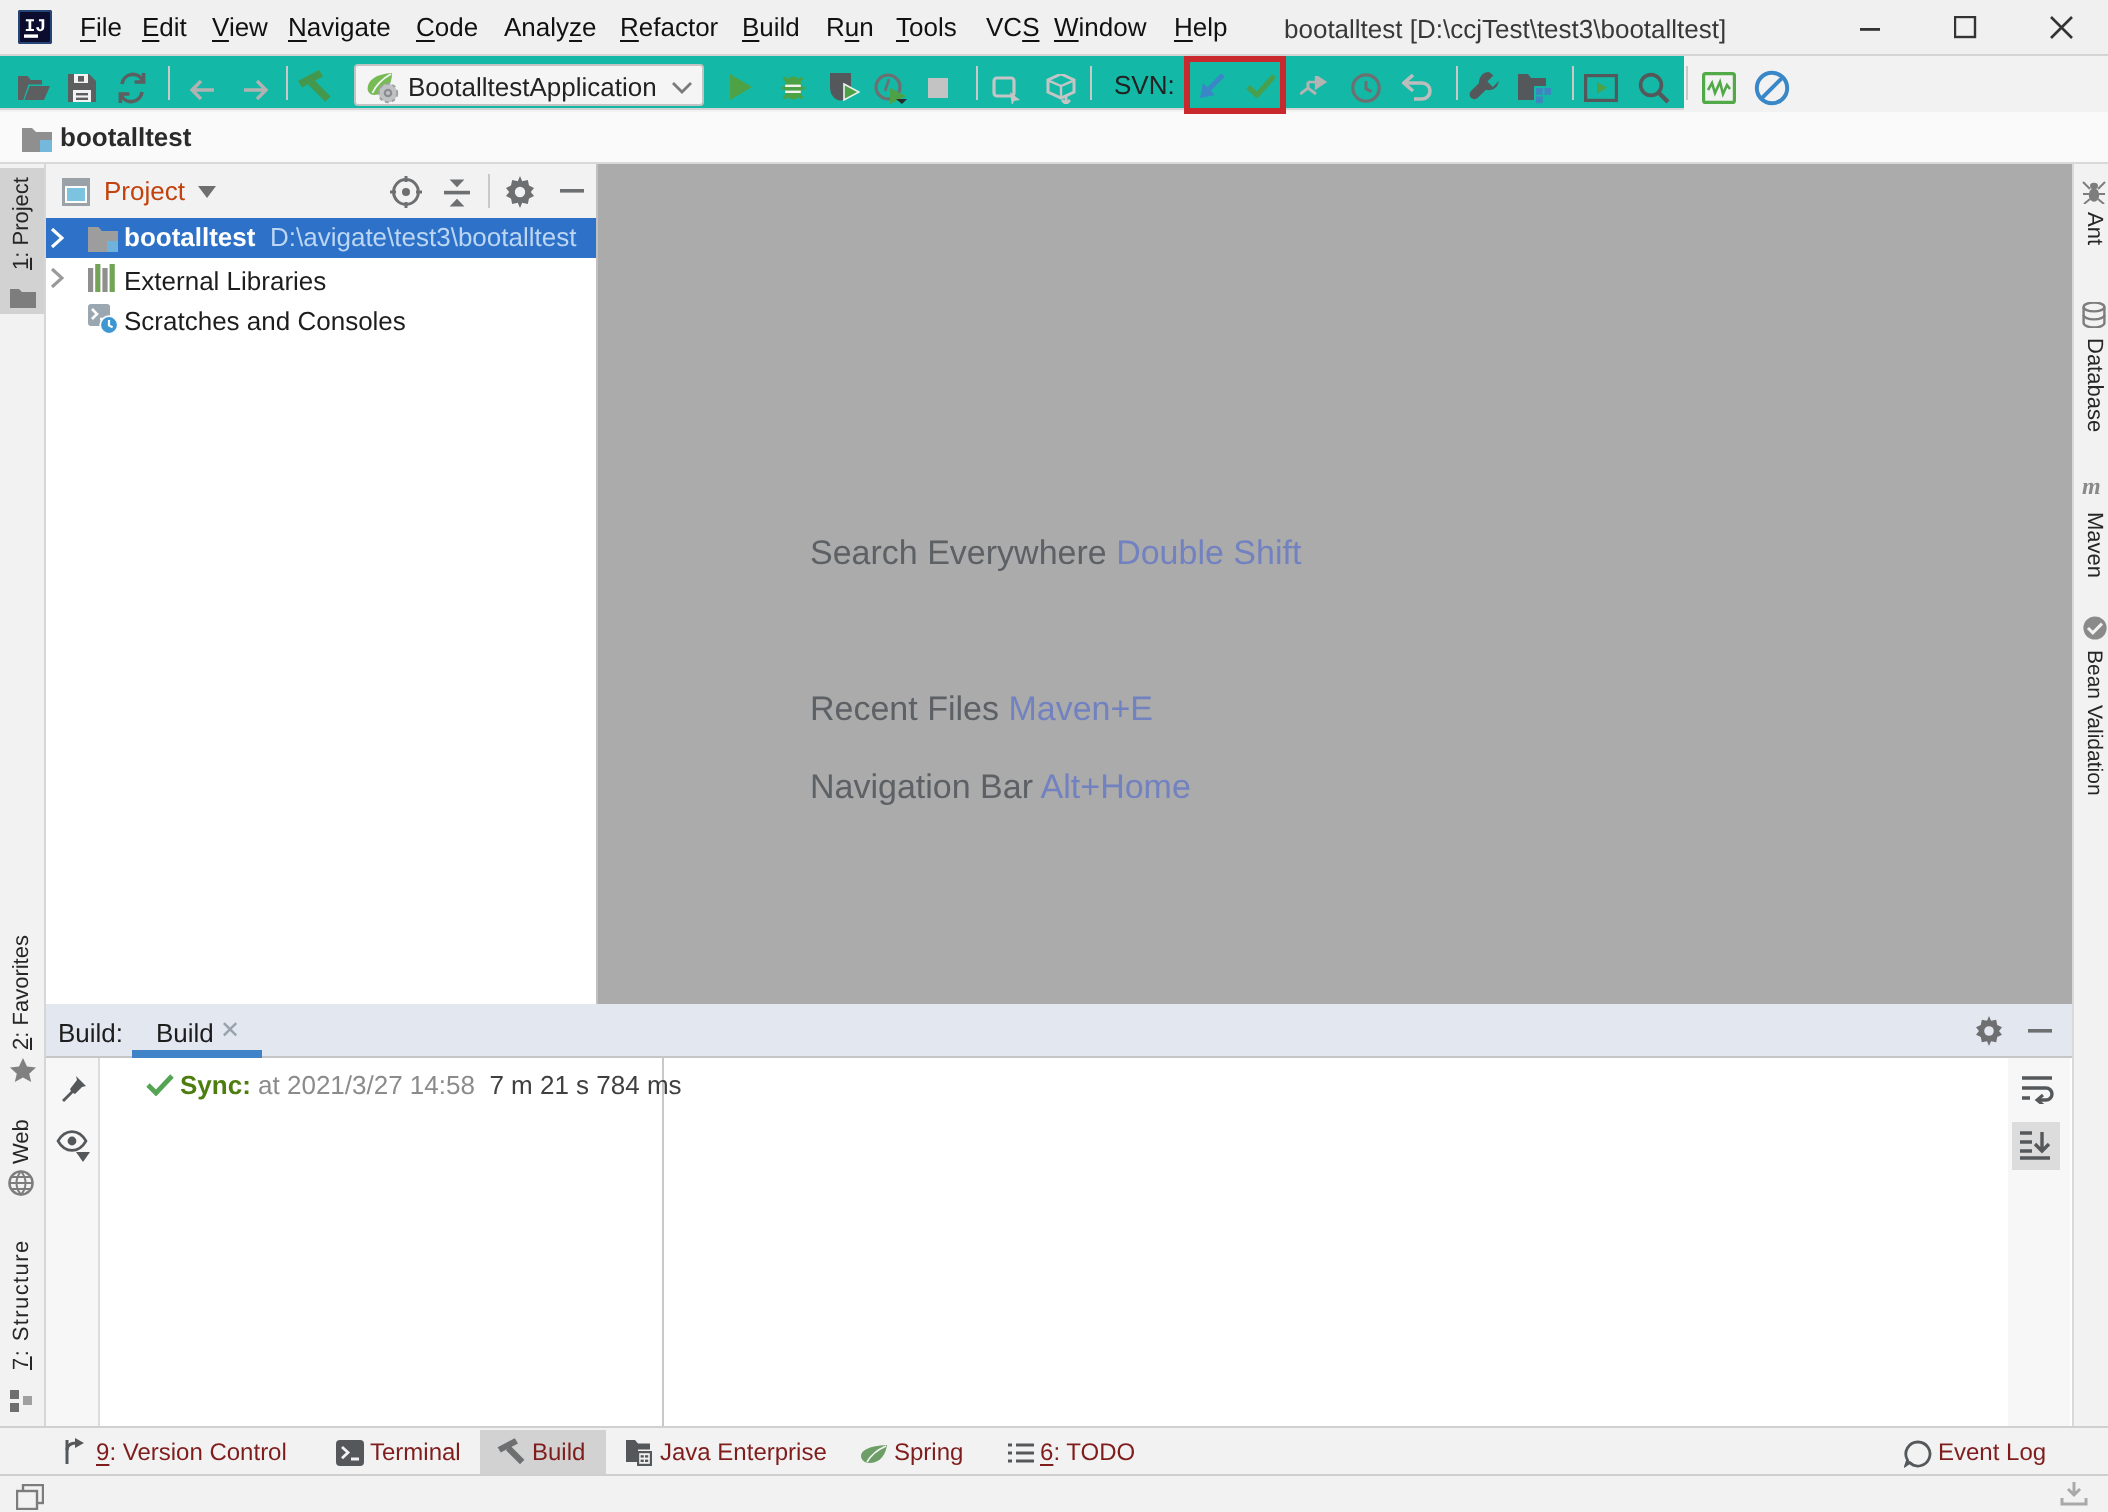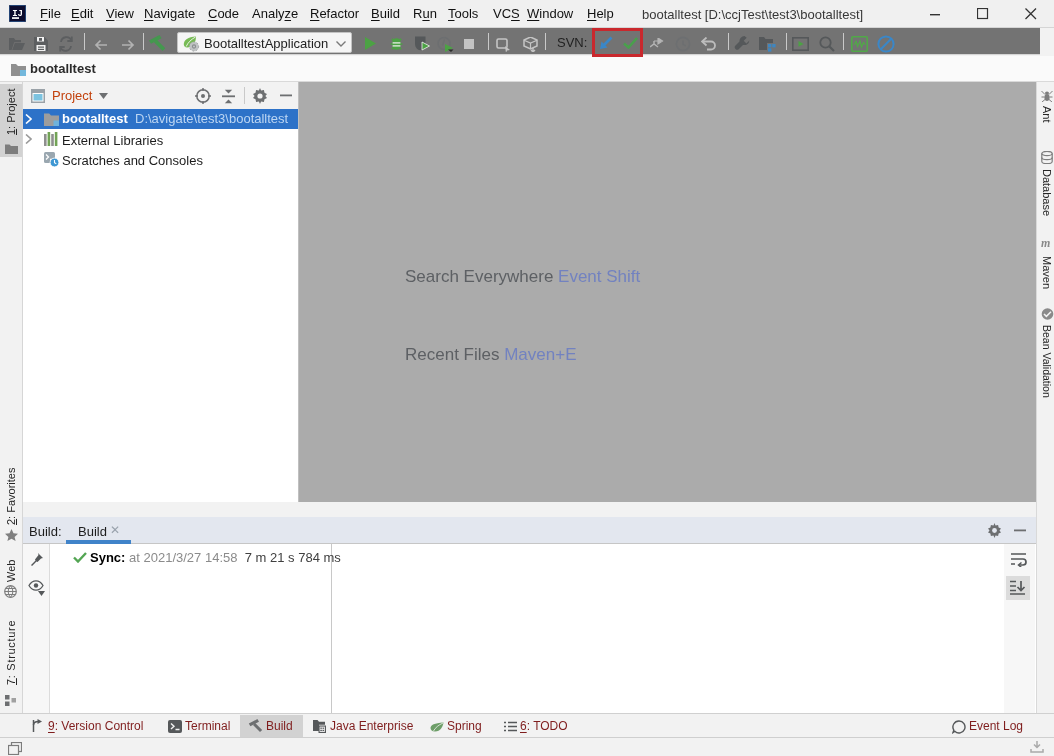--- a/index.html
+++ b/index.html
@@ -5,21 +5,21 @@
 * { margin:0; padding:0; box-sizing:border-box; }
 html,body { width:1054px; height:756px; overflow:hidden; }
 body { font-family:"Liberation Sans",sans-serif; position:relative; background:#f2f2f2; font-size:13px; color:#1a1a1a; }
 svg { position:absolute; display:block; }
 
 #titlebar { position:absolute; left:0; top:0; width:1054px; height:28px; background:#f0f0f0; border-bottom:1px solid #d5d5d5; }
 .mi { position:absolute; top:6px; font-size:13px; color:#111; }
 .mi u { text-decoration-thickness:1px; text-underline-offset:2px; }
 #wintitle { position:absolute; left:642px; top:7px; font-size:13px; color:#383838; }
 
-#toolbar { position:absolute; left:0; top:28px; width:1040px; height:27px; background:#737373; border-bottom:1px solid #d5d5d5; }
+#toolbar { position:absolute; left:0; top:28px; width:842px; height:27px; background:#14b8a6; border-bottom:1px solid #d5d5d5; }
 .tsep { position:absolute; top:5px; width:1px; height:17px; background:#c9c9c9; }
 #runbox { position:absolute; left:177px; top:4px; width:175px; height:21px; background:#f5f5f5; border:1px solid #c3c3c3; border-radius:2px; }
 #runbox span.rt { position:absolute; left:26px; top:3px; font-size:13px; color:#222; }
 #svnlabel { position:absolute; left:557px; top:7px; font-size:13px; color:#222; }
 #redbox { position:absolute; left:592px; top:28px; width:51px; height:29px; border:3px solid #c9282d; z-index:5; }
 
 #breadcrumb { position:absolute; left:0; top:56px; width:1054px; height:26px; background:#fafafa; border-bottom:1px solid #d9d9d9; }
 #breadcrumb .bc { position:absolute; left:30px; top:5px; font-weight:bold; font-size:13px; color:#2b2b2b; }
 
 #leftstripe { position:absolute; left:0; top:82px; width:23px; height:631px; background:#f2f2f2; border-right:1px solid #d6d6d6; }
@@ -33,31 +33,31 @@
 #pheader .pt { position:absolute; left:29px; top:6px; font-size:13px; color:#c2410c; }
 #selrow { position:absolute; left:0; top:27px; width:275px; height:20px; background:#2d72c8; }
 #selrow .nm { position:absolute; left:39px; top:2px; font-weight:bold; font-size:13px; color:#fff; }
 #selrow .path { position:absolute; left:112px; top:2px; font-size:13px; color:#bcd6f3; }
 .trowtx { position:absolute; font-size:13px; color:#1d1d1d; }
 
 #editor { position:absolute; left:299px; top:82px; width:737px; height:420px; background:#ababab; }
 .hint { position:absolute; left:106px; font-size:17px; color:#5d6064; white-space:nowrap; }
 .hint .k { color:#7282c0; }
 
-#buildpanel { position:absolute; left:23px; top:502px; width:1013px; height:211px; background:#ffffff;margin-top:15px; }
+#buildpanel { position:absolute; left:23px; top:502px; width:1013px; height:211px; background:#ffffff; }
 #bheader { position:absolute; left:0; top:0; width:1013px; height:27px; background:#e3e7ef; border-bottom:1px solid #c6c6c6; }
 #bheader .bl { position:absolute; left:6px; top:7px; font-size:13px; color:#1d1d1d; }
 #bheader .tabt { position:absolute; left:55px; top:7px; font-size:13px; color:#1d1d1d; }
 #bheader .tabx { position:absolute; left:87px; top:6px; font-size:12px; color:#99a2ac; }
 #bheader .tabu { position:absolute; left:43px; top:23px; width:65px; height:4px; background:#4083c9; }
 #bicons { position:absolute; left:0; top:27px; width:27px; height:184px; background:#f7f7f7; border-right:1px solid #dcdcdc; }
 #bsplit { position:absolute; left:308px; top:27px; width:1px; height:184px; background:#c8c8c8; }
 #bright { position:absolute; left:981px; top:27px; width:31px; height:184px; background:#f7f7f7; }
 #syncline { position:absolute; left:67px; top:33px; font-size:13px; white-space:nowrap; }
-#syncline b { color:#000000; }
+#syncline b { color:#4d7c0f; }
 #syncline .at { color:#8b8b8b; }
 #syncline .dur { color:#404040; }
 
 #toolbtns { position:absolute; left:0; top:713px; width:1054px; height:24px; background:#f2f2f2; border-top:1px solid #d0d0d0; }
 .tb { position:absolute; top:5px; font-size:12px; color:#7f1d1d; }
 .tb u { text-underline-offset:2px; }
 #buildsel { position:absolute; left:240px; top:1px; width:63px; height:22px; background:#d2d2d2; }
 
 #statusbar { position:absolute; left:0; top:737px; width:1054px; height:19px; background:#f2f2f2; border-top:1px solid #cfcfcf; }
 </style>
@@ -309,22 +309,23 @@
   </svg>
   <svg width="16" height="15" style="left:21px;top:70px">
     <rect x="0" y="0" width="11" height="11" rx="1.5" fill="#9foff" style="fill:#9aa7b0"></rect>
     <path d="M2 2.5 l2.5 2.5 L2 7.5 M6 7.5 h3" stroke="#fdfdfd" stroke-width="1.3" fill="none"></path>
     <circle cx="10.5" cy="10.5" r="4.4" fill="#3e97d3" stroke="#fdfdfd" stroke-width="0.9"></circle>
     <path d="M10.5 8 v2.7 l1.8 1" stroke="#fff" stroke-width="1.1" fill="none"></path>
   </svg>
 </div>
 
 <div id="editor">
-  <div class="hint" style="top:185px">Search Everywhere <span class="k">Event Shift</span></div>
+  <div class="hint" style="top:185px">Search Everywhere <span class="k">Double Shift</span></div>
   <div class="hint" style="top:263px">Recent Files <span class="k">Maven+E</span></div>
+  <div class="hint" style="top:302px">Navigation Bar <span class="k">Alt+Home</span></div>
 </div>
 
 <div id="rightstripe">
   <svg width="12" height="12" style="left:4px;top:8px">
     <ellipse cx="6" cy="3" rx="2" ry="1.6" fill="#7d7d7d"></ellipse>
     <ellipse cx="6" cy="7.5" rx="2.6" ry="3.4" fill="#7d7d7d"></ellipse>
     <path d="M4 4.5 L0.5 1 M8 4.5 L11.5 1 M3.5 7 H0.5 M8.5 7 H11.5 M4 9.5 L1 12 M8 9.5 L11 12" stroke="#7d7d7d" stroke-width="1"></path>
   </svg>
   <span class="vlabR" style="left:16px;top:24px">Ant</span>
   <svg width="12" height="13" style="left:4px;top:69px">

